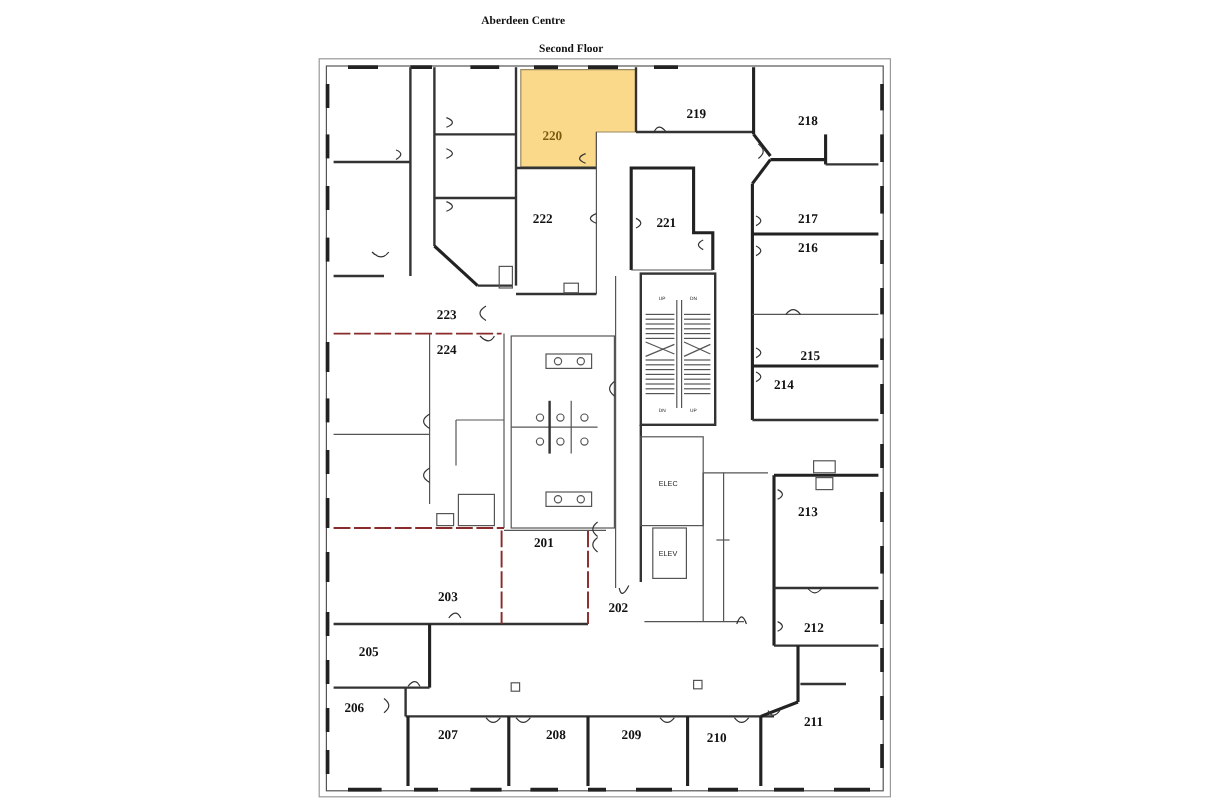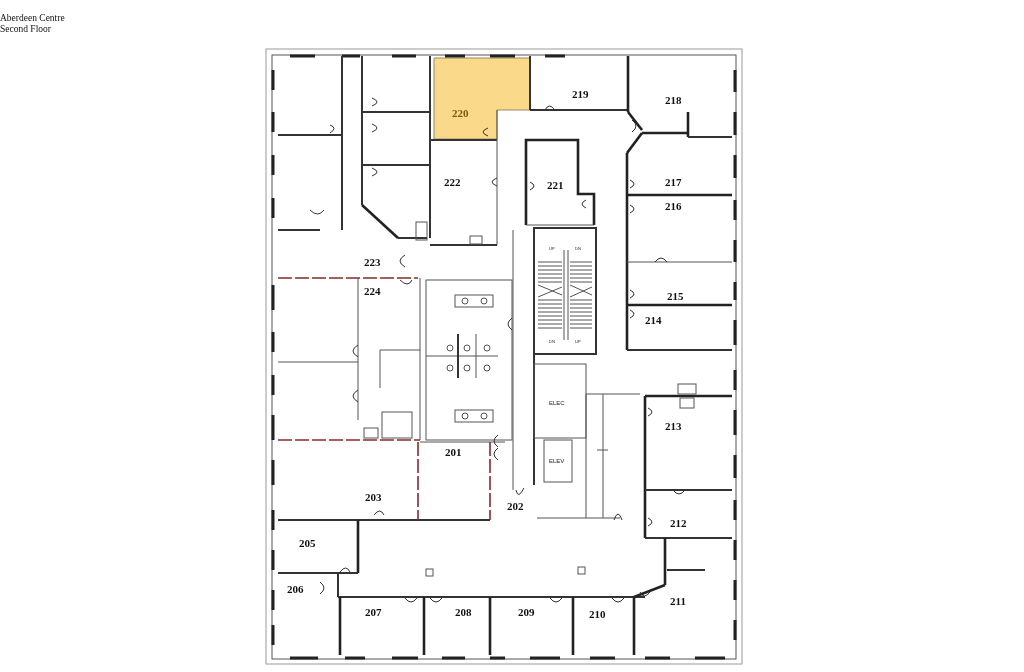--- a/index.html
+++ b/index.html
@@ -1,19 +1,19 @@
 <!DOCTYPE html>
 <html><head>
 <meta charset="utf-8">
 <style>
   html,body{margin:0;padding:0;background:#ffffff;}
   body{width:1024px;height:672px;position:relative;overflow:hidden;font-family:"Liberation Serif","DejaVu Serif",serif;}
-  .title{position:absolute;left:0;width:872px;font-weight:normal;font-size:9.5px;color:#111;line-height:11px;}
+  .title{position:absolute;left:0;width:872px;text-align:center;font-weight:bold;font-size:9.5px;color:#111;line-height:11px;}
   .title.l1{top:13px;}
-  .title.l2{top:24px;}
+  .title.l2{top:36px;margin-left:40px;}
   svg{position:absolute;left:0;top:0;}
   .wall{stroke:#333;stroke-width:2;fill:none;}
   .wallh{stroke:#222;stroke-width:2.6;fill:none;}
   .thin{stroke:#555;stroke-width:1;fill:none;}
   .red{stroke:#8a2a2a;stroke-width:1.6;fill:none;stroke-dasharray:14 3;}
   .outer{stroke:#999;stroke-width:1;fill:none;}
   .win{stroke:#222;stroke-width:3;}
   .door{stroke:#333;stroke-width:1;fill:none;}
   .lbl{font-family:"Liberation Serif","DejaVu Serif",serif;font-weight:bold;font-size:11px;fill:#111;}
   .lbl.hl{fill:#7a5a10;}

